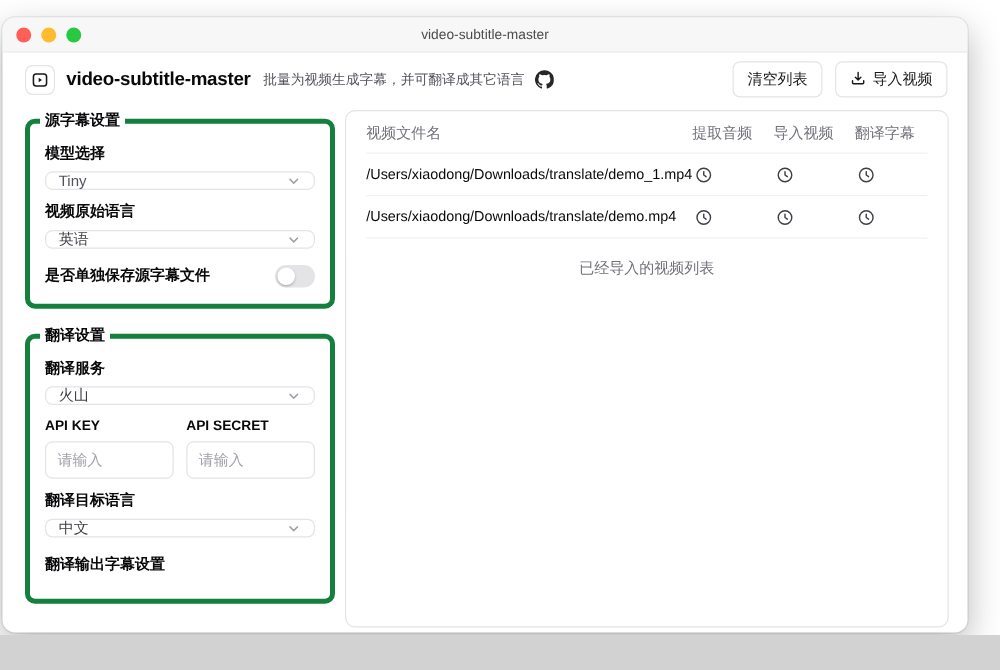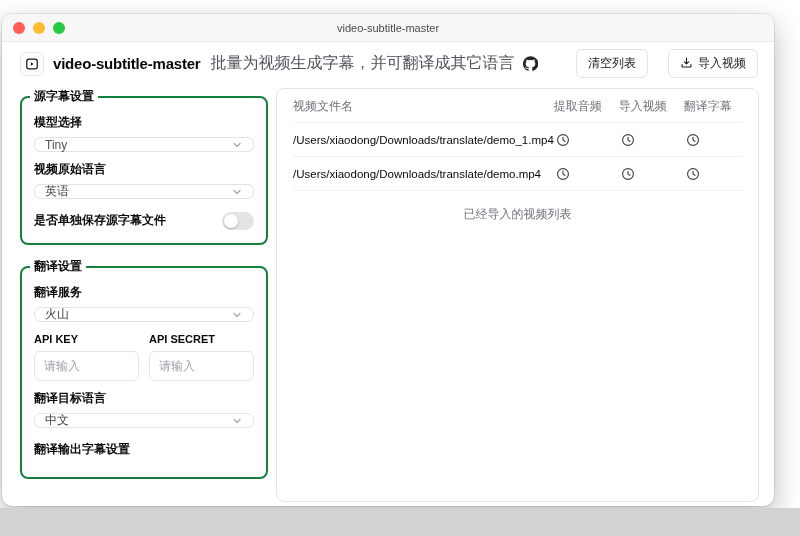--- a/index.html
+++ b/index.html
@@ -17,34 +17,34 @@
   }
   
   .titlebar { height:28px; background:#f7f7f7; border-bottom:1px solid #ececec; position:relative; display:flex; align-items:center; }
   .lights { display:flex; gap:8px; margin-left:11px; }
   .light { width:12px; height:12px; border-radius:50%; }
   .titlebar-title { position:absolute; left:0; right:0; text-align:center; font-size:11px; font-weight:500; color:#4b4b4b; }
   
   .app-header { display:flex; align-items:center; padding:7px 16px 6px 18px; }
   .logo-box { width:24px; height:24px; border:1px solid #e4e4e7; border-radius:6px; display:flex; align-items:center; justify-content:center; color:#18181b; }
   .app-name { font-size:15px; font-weight:700; color:#09090b; letter-spacing:-.2px; margin-left:9px; }
-  .tagline { font-size:16px; color:#52525b; margin-left:10px; }
+  .tagline { font-size:11px; color:#52525b; margin-left:10px; }
   .gh { margin-left:8px; display:flex; align-items:center; color:#27272a; }
   .header-spacer { flex:1; }
-  .hdr-buttons { display:flex; gap:20px; }
+  .hdr-buttons { display:flex; gap:10px; }
   .btn-outline {
     display:flex; align-items:center; gap:5px; background:#fff;
     border:1px solid #e4e4e7; border-radius:6px; padding:5px 11px;
     font-size:12px; font-weight:500; color:#18181b; cursor:pointer;
     font-family:inherit;
   }
   
   .main { display:flex; gap:8px; padding:4px 16px 0 18px; }
   .left-col { width:248px; flex-shrink:0; }
-  fieldset { border:2px solid #15803d; border-radius:8px; padding:0 12px 13px; margin-bottom:13px; }
+  fieldset { border:4px solid #15803d; border-radius:8px; padding:0 12px 13px; margin-bottom:13px; }
   legend { font-size:12px; font-weight:700; color:#09090b; padding:0 4px; margin-left:-4px; }
   .field-label { font-size:12px; font-weight:700; color:#09090b; margin:9px 0 6px; display:flex; align-items:center; gap:5px; }
   .select {
     height:15px; border:1px solid #e4e4e7; border-radius:6px; background:#fff;
     display:flex; align-items:center; justify-content:space-between;
     padding:0 10px; font-size:12px; color:#3f3f46; cursor:pointer;
   }
   .toggle-row { display:flex; justify-content:space-between; align-items:flex-start; margin-top:13px; }
   .toggle { width:32px; height:18px; border-radius:9px; background:#e4e4e7; position:relative; cursor:pointer; flex-shrink:0; }
   .toggle-knob { position:absolute; top:2px; left:2px; width:14px; height:14px; border-radius:50%; background:#fff; box-shadow:0 1px 2px rgba(0,0,0,.25); }

